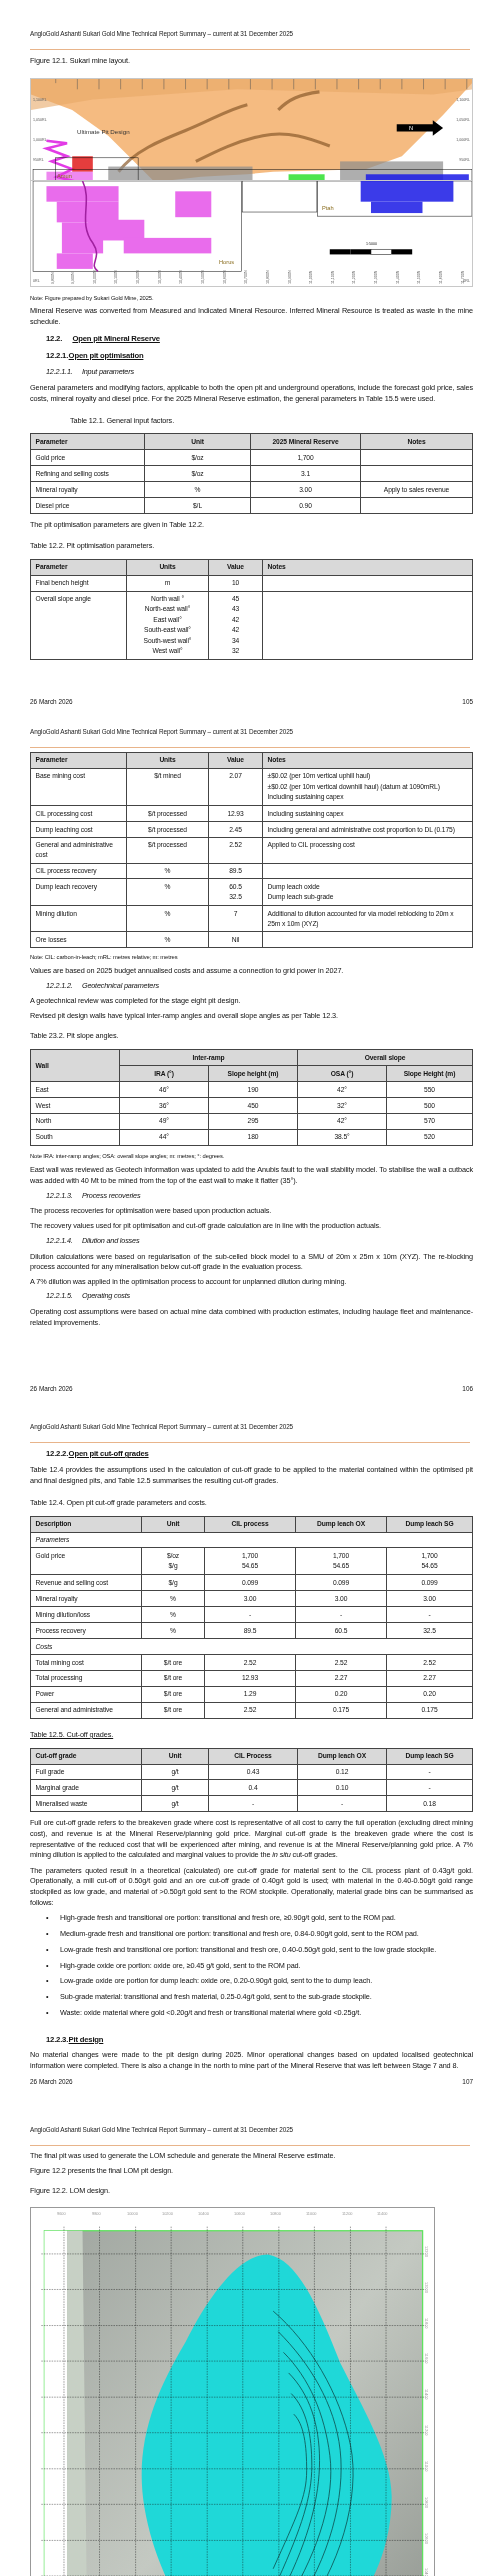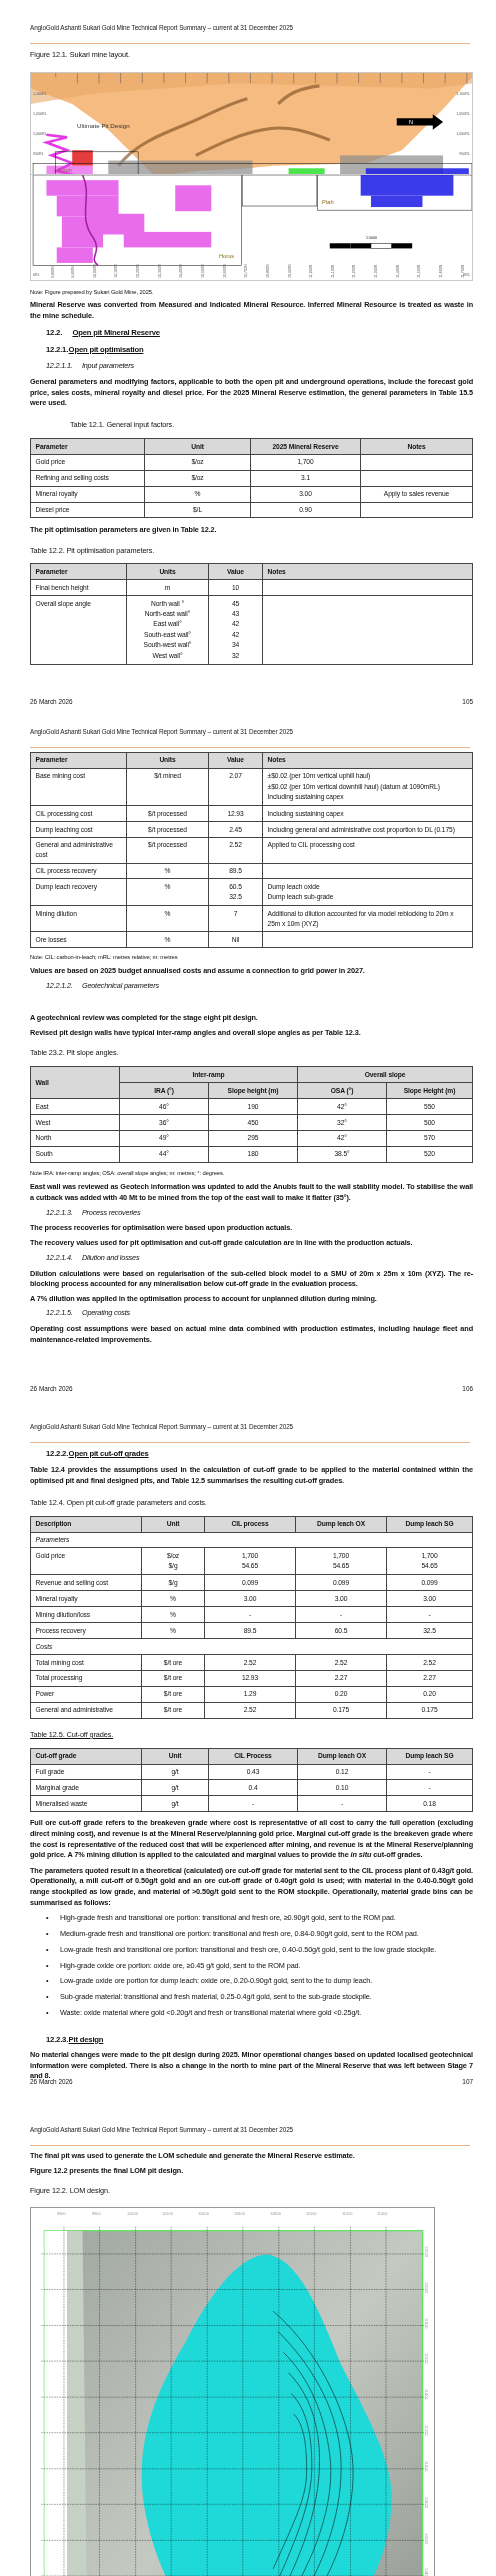--- a/index.html
+++ b/index.html
@@ -4,21 +4,21 @@
 <style>
   * { box-sizing: border-box; margin: 0; padding: 0; }
   html, body { width: 497px; background: #ffffff; }
   body { font-family: "Liberation Sans", sans-serif; color: #111; font-size: 7.3px; line-height: 1.45; }
   .page { position: relative; width: 497px; padding: 0 24px 0 30px; }
   .running-header { font-size: 6.4px; color: #1a1a1a; letter-spacing: -0.1px; }
   .header-rule { height: 1px; background: #e8b48a; margin-top: 10.3px; margin-right: 0; width: 440px; }
   .footer { display: flex; justify-content: space-between; font-size: 6.4px; width: 443px; }
   .caption { font-size: 7.3px; letter-spacing: -0.1px; }
   .note { font-size: 5.8px; letter-spacing: -0.1px; }
-  p.body { font-size: 7.3px; text-align: justify; letter-spacing: -0.1px; width: 443px; font-weight: bold; }
+  p.body { font-size: 7.3px; text-align: justify; letter-spacing: -0.1px; width: 443px; }
   h2.h-l2, h3.h-l3 { font-weight: bold; font-size: 7.7px; margin-left: 16px; letter-spacing: -0.2px; }
   h2 .num, h3 .num { display: inline-block; margin-right: 10.3px; }
   h3 .num { margin-right: 0.5px; }
   h2 .title, h3 .title { text-decoration: underline; }
   h4.h-l4 { font-weight: normal; font-style: italic; font-size: 7.3px; margin-left: 16px; letter-spacing: -0.2px; }
   h4 .num { display: inline-block; margin-right: 9.3px; }
 
   table.doc { border-collapse: collapse; width: 443px; font-size: 6.7px; letter-spacing: -0.1px; }
   table.doc th, table.doc td { border: 0.5px solid #444; padding: 2.6px 4.6px; vertical-align: top; }
   table.doc th { background: #d9d9d9; font-weight: bold; }
@@ -35,21 +35,21 @@
   .n-axis { position: absolute; font-size: 3.6px; color: #555; transform: rotate(-90deg); transform-origin: left top; white-space: nowrap; }
 
   
   .fig2 { position: relative; width: 405px; height: 536px; border: 0.5px solid #999; background: #fff; overflow: hidden; }
   .tick-x { position: absolute; font-size: 3.9px; color: #999; }
   .tick-y { position: absolute; font-size: 3.9px; color: #999; transform: rotate(90deg); transform-origin: left top; white-space: nowrap; }
 </style>
 </head>
 <body>
 
-<section class="page" style="padding-top:23px;height:720px;">
+<section class="page" style="padding-top:29px;height:720px;">
   <div class="running-header">AngloGold Ashanti Sukari Gold Mine Technical Report Summary – current at 31 December 2025</div>
   <div class="header-rule"></div>
   <div class="caption" style="margin-top:6.2px;">Figure 12.1. Sukari mine layout.</div>
 
   <div style="position:relative;width:443px;height:103px;margin-top:11.3px;border:0.5px solid #c8c8c8;border-top:1px solid #c8c8c8;overflow:hidden;background:#fff;">
     <svg width="443" height="103" viewBox="0 0 860 200" preserveAspectRatio="none">
 
       <polygon points="0,0 860,0 860,4 800,70 720,150 650,175 470,180 420,185 330,190 240,200 150,110 80,60 0,30" fill="#f4b77a" opacity="0.95"></polygon>
       <polygon points="0,0 860,0 860,20 780,30 400,20 120,40 0,60" fill="#e8a868" opacity="0.6"></polygon>
 
@@ -346,21 +346,21 @@
         <td class="c">%</td>
         <td class="c">Nil</td>
         <td></td>
       </tr>
     </tbody>
   </table>
 
   <div class="note" style="margin-top:5.2px;">Note: CIL: carbon-in-leach; mRL: metres relative; m: metres</div>
   <p class="body" style="margin-top:4.1px;">Values are based on 2025 budget annualised costs and assume a connection to grid power in 2027.</p>
   <h4 class="h-l4" style="margin-top:5.2px;"><span class="num">12.2.1.2.</span><span>Geotechnical parameters</span></h4>
-  <p class="body" style="margin-top:21px;">A geotechnical review was completed for the stage eight pit design.</p>
+  <p class="body" style="margin-top:4px;">A geotechnical review was completed for the stage eight pit design.</p>
   <p class="body" style="margin-top:4.1px;">Revised pit design walls have typical inter-ramp angles and overall slope angles as per Table 12.3.</p>
 
   <div class="caption" style="margin-top:10.3px;">Table 23.2. Pit slope angles.</div>
   <table class="doc" style="margin-top:7.2px;">
     <colgroup>
         <col style="width:89px">
         <col style="width:89px">
         <col style="width:89px">
         <col style="width:89px">
         <col>

